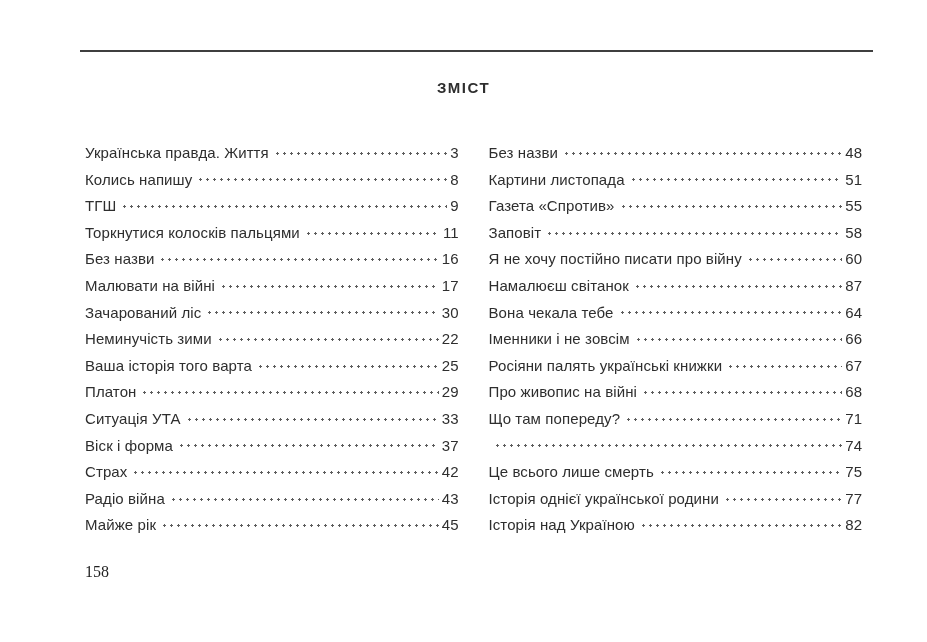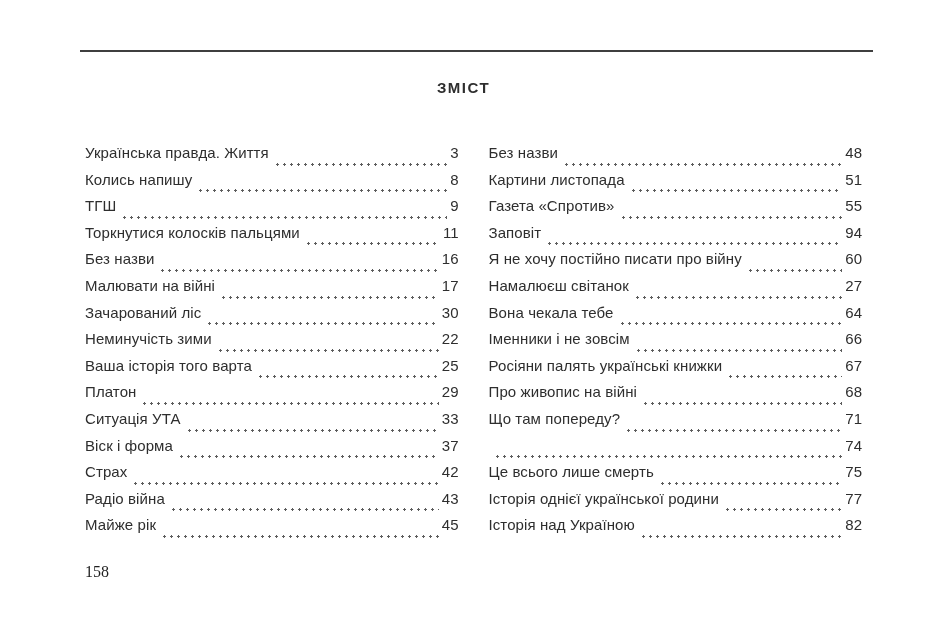--- a/index.html
+++ b/index.html
@@ -43,21 +43,21 @@
     width: 777px;
     display: flex;
     gap: 30px;
   }
   .col {
     width: 373px;
     flex: 1 1 0;
   }
   .row {
     display: flex;
-    align-items: flex-end;
+    align-items: center;
     height: 26.6px;
     line-height: 26.6px;
     font-size: 15px;
     white-space: nowrap;
   }
   .t {
     flex: 0 0 auto;
     letter-spacing: 0.1px;
   }
   .dots {
@@ -194,33 +194,33 @@
 
   <div class="row">
     <span class="t">Газета «Спротив»</span>
     <span class="dots"></span>
     <span class="p">55</span>
   </div>
 
   <div class="row">
     <span class="t">Заповіт</span>
     <span class="dots"></span>
-    <span class="p">94</span>
+    <span class="p">58</span>
   </div>
 
   <div class="row">
     <span class="t">Я не хочу постійно писати про війну</span>
     <span class="dots"></span>
     <span class="p">60</span>
   </div>
 
   <div class="row">
     <span class="t">Намалюєш світанок</span>
     <span class="dots"></span>
-    <span class="p">27</span>
+    <span class="p">87</span>
   </div>
 
   <div class="row">
     <span class="t">Вона чекала тебе</span>
     <span class="dots"></span>
     <span class="p">64</span>
   </div>
 
   <div class="row">
     <span class="t">Іменники і не зовсім</span>

